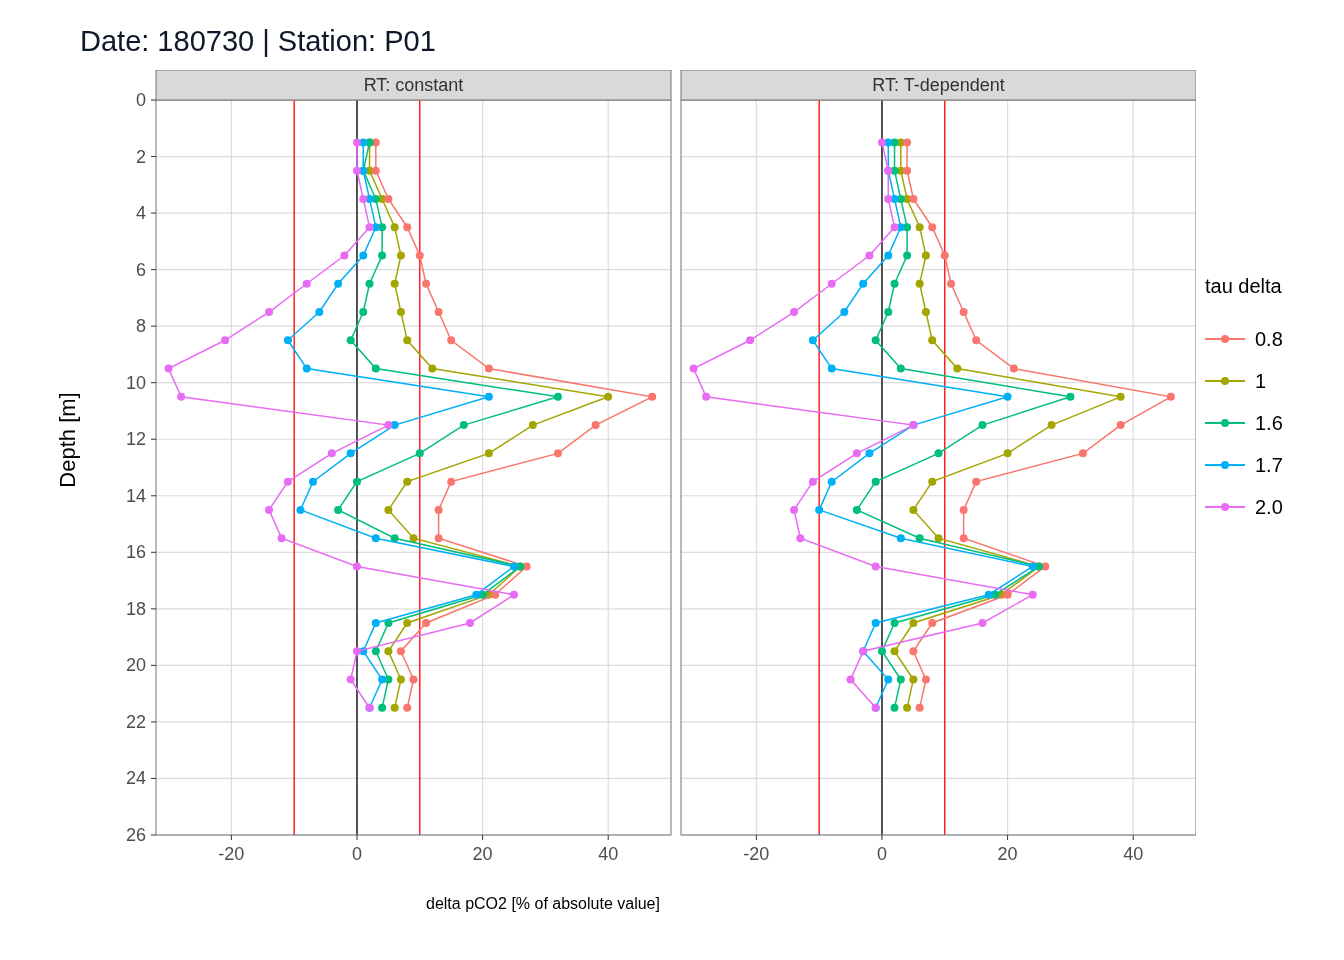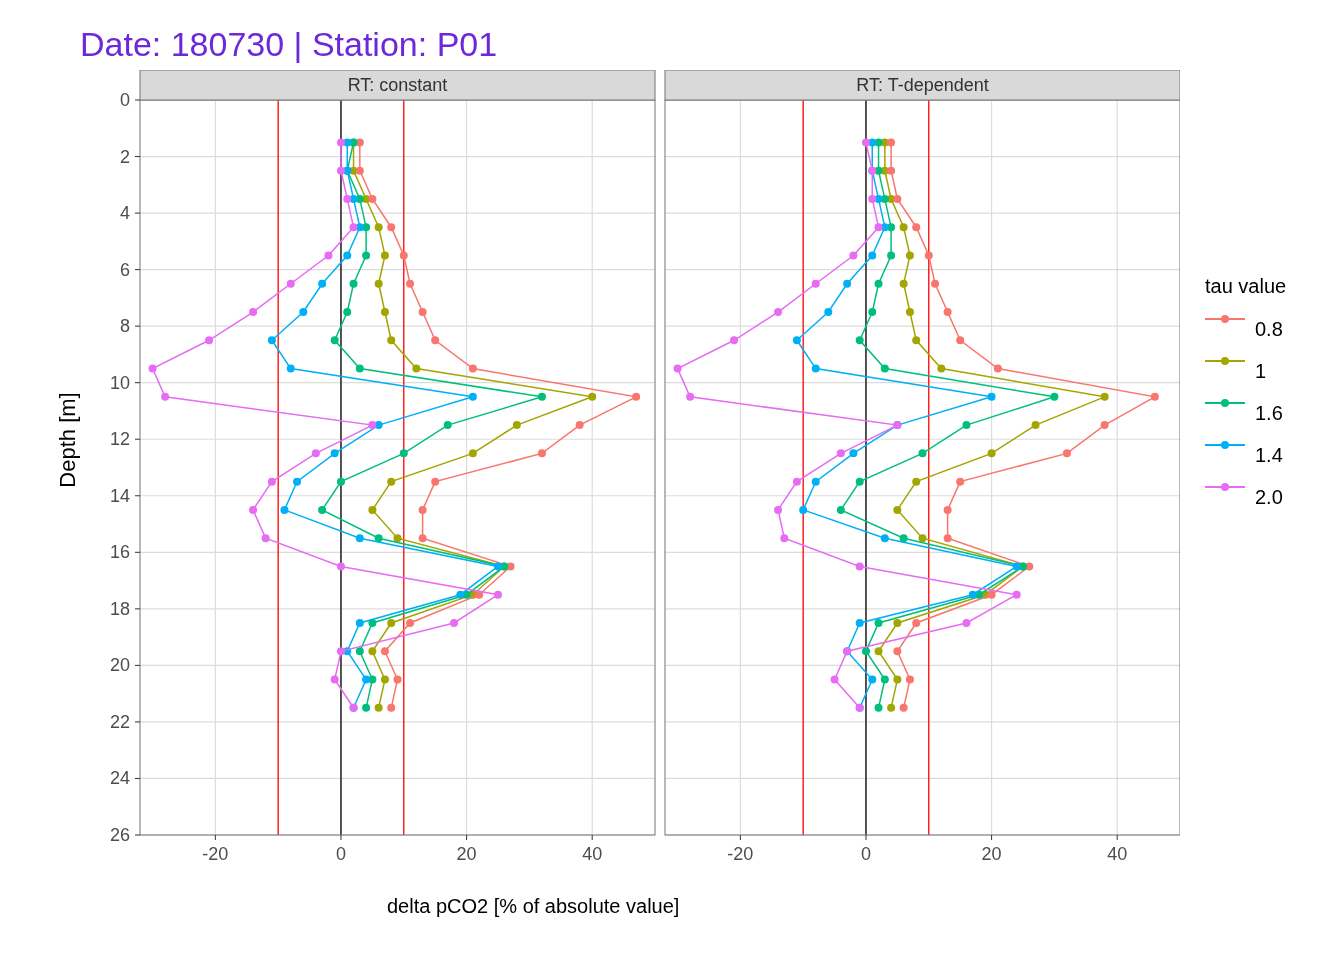--- a/index.html
+++ b/index.html
@@ -7,44 +7,44 @@
     font-family: Arial, Helvetica, sans-serif;
     background: #ffffff;
     width: 1344px;
     height: 960px;
     overflow: hidden;
   }
   .title {
     position: absolute;
     left: 80px;
     top: 25px;
-    font-size: 34px;
-    color: #6d28d9;
+    font-size: 29px;
+    color: #0f172a;
   }
   .plot-area {
     position: absolute;
-    left: 100px;
+    left: 116px;
     top: 70px;
     width: 1080px;
     height: 800px;
   }
   .legend {
     position: absolute;
     left: 1205px;
     top: 275px;
     font-size: 20px;
     color: #000;
   }
   .legend-title {
     margin-bottom: 20px;
     font-size: 20px;
   }
   .legend-row {
     display: flex;
-    align-items: flex-start;
+    align-items: center;
     height: 42px;
   }
   .legend-swatch {
     width: 40px;
     height: 2px;
     position: relative;
     margin-right: 10px;
   }
   .legend-swatch .dot {
     position: absolute;
@@ -56,23 +56,23 @@
   .ylabel {
     position: absolute;
     left: 20px;
     top: 440px;
     transform: translateY(-50%) rotate(-90deg);
     transform-origin: center;
     font-size: 22px;
   }
   .xlabel {
     position: absolute;
-    left: 387px;
+    left: 426px;
     top: 895px;
-    font-size: 20px;
+    font-size: 16px;
   }
   svg text { font-family: Arial, Helvetica, sans-serif; }
 </style>
 </head>
 <body>
 
 <div class="title">Date: 180730 | Station: P01</div>
 <div class="ylabel">Depth [m]</div>
 <div class="xlabel">delta pCO2 [% of absolute value]</div>
 
@@ -391,21 +391,21 @@
       <line x1="35" x2="40" y1="651.9230769230769" y2="651.9230769230769" stroke="#333"></line>
       <text x="30" y="657.9230769230769" text-anchor="end" font-size="18" fill="#4d4d4d">22</text>
       <line x1="35" x2="40" y1="708.4615384615385" y2="708.4615384615385" stroke="#333"></line>
       <text x="30" y="714.4615384615385" text-anchor="end" font-size="18" fill="#4d4d4d">24</text>
       <line x1="35" x2="40" y1="765" y2="765" stroke="#333"></line>
       <text x="30" y="771" text-anchor="end" font-size="18" fill="#4d4d4d">26</text>
     </svg>
 </div>
 
 <div class="legend">
-  <div class="legend-title">tau value</div>
+  <div class="legend-title">tau delta</div>
   <div id="legend-items">
       <div class="legend-row">
         <div class="legend-swatch" style="background:#F8766D">
           <div class="dot" style="background:#F8766D"></div>
         </div>
         <span>0.8</span>
       </div>
       <div class="legend-row">
         <div class="legend-swatch" style="background:#A3A500">
           <div class="dot" style="background:#A3A500"></div>
@@ -415,21 +415,21 @@
       <div class="legend-row">
         <div class="legend-swatch" style="background:#00BF7D">
           <div class="dot" style="background:#00BF7D"></div>
         </div>
         <span>1.6</span>
       </div>
       <div class="legend-row">
         <div class="legend-swatch" style="background:#00B0F6">
           <div class="dot" style="background:#00B0F6"></div>
         </div>
-        <span>1.4</span>
+        <span>1.7</span>
       </div>
       <div class="legend-row">
         <div class="legend-swatch" style="background:#E76BF3">
           <div class="dot" style="background:#E76BF3"></div>
         </div>
         <span>2.0</span>
       </div>
     </div>
 </div>
 

